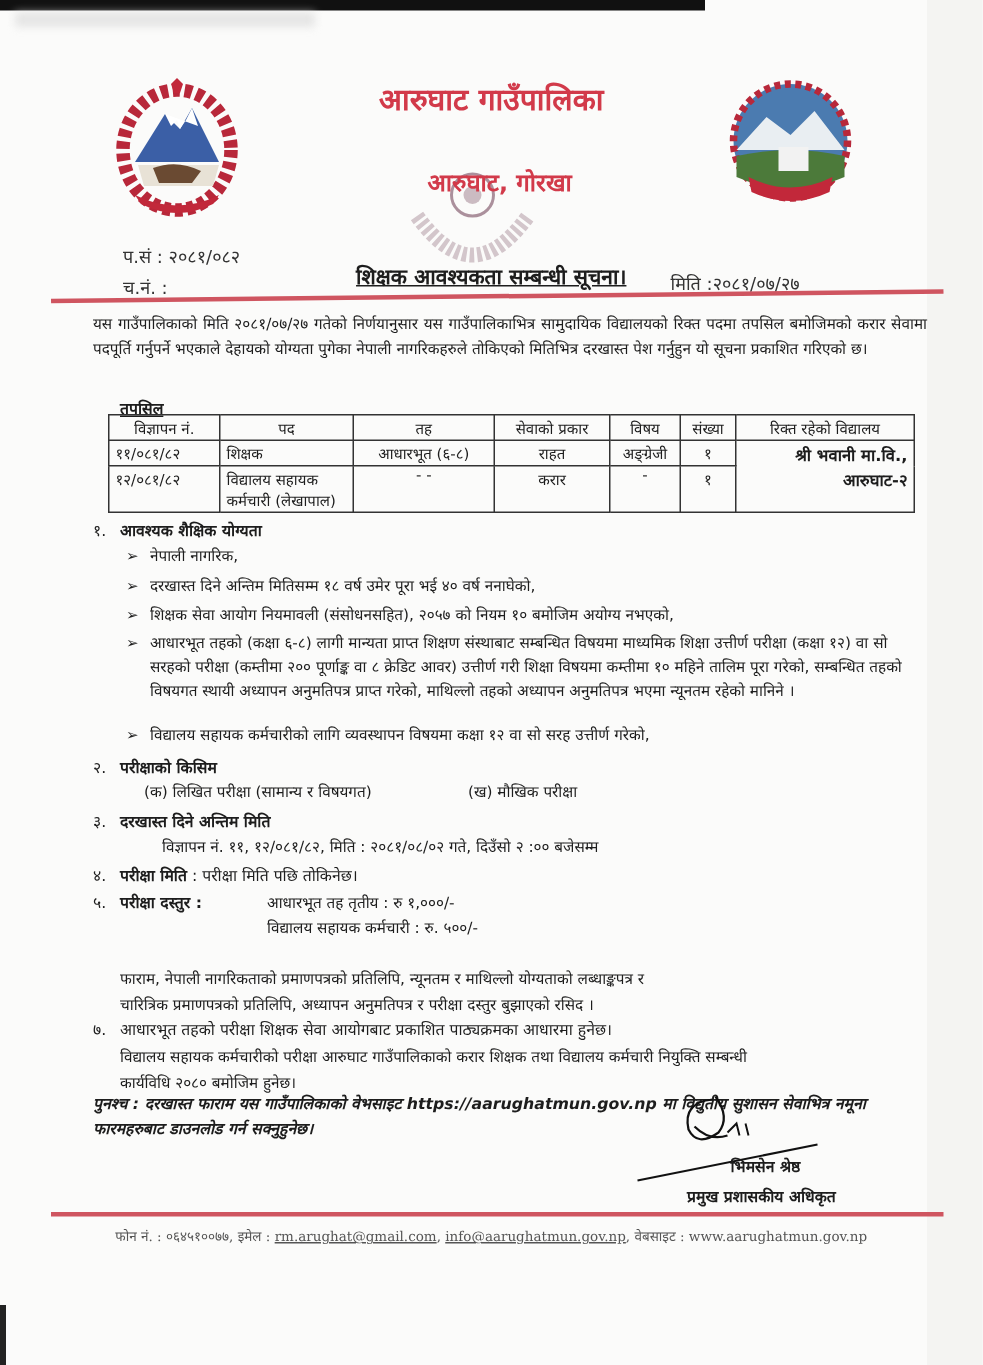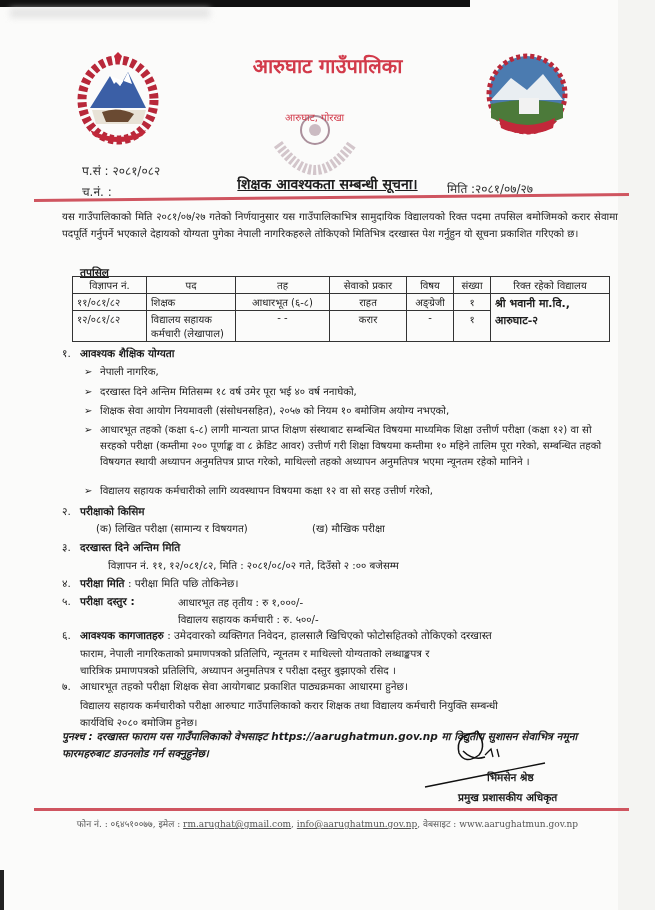--- a/index.html
+++ b/index.html
@@ -15,21 +15,21 @@
   }
   .topbar { position: absolute; left: 0; top: 0; width: 470px; height: 7px; background: #111; }
   .topfade { position: absolute; left: 10px; top: 8px; width: 200px; height: 10px; background: #dcdcdc; filter: blur(3px); opacity: .7; }
   .leftedge { position: absolute; left: 0; top: 870px; width: 4px; height: 40px; background: #222; }
 
   .emblem-left { position: absolute; left: 76px; top: 50px; width: 84px; height: 96px; }
   .emblem-right { position: absolute; left: 485px; top: 44px; width: 84px; height: 96px; }
 
   .org-line1 { position: absolute; left: 0; width: 655px; top: 52px; text-align: center; color: #d23a4a; font-size: 20px; font-weight: bold; }
   .org-line2 { position: absolute; left: 0; width: 655px; top: 78px; text-align: center; color: #d23a4a; font-size: 24px; font-weight: bold; }
-  .org-line3 { position: absolute; left: 285px; top: 110px; color: #d23a4a; font-size: 10px; font-weight: normal; }
+  .org-line3 { position: absolute; left: 285px; top: 110px; color: #d23a4a; font-size: 16px; font-weight: bold; }
 
   .seal { position: absolute; left: 270px; top: 100px; width: 90px; height: 96px; opacity: .55; }
 
   .ref-no { position: absolute; left: 82px; top: 162px; font-size: 12px; color: #333; }
   .ref-ch { position: absolute; left: 82px; top: 183px; font-size: 12px; color: #333; }
   .date { position: absolute; left: 447px; top: 180px; font-size: 12px; color: #333; }
   .hr-red { position: absolute; left: 34px; width: 595px; height: 3px; background: #cf5560; }
   .hr1 { top: 196px; transform: rotate(-0.6deg); }
   .hr2 { top: 808px; }
 
@@ -39,21 +39,21 @@
   .para { position: absolute; left: 62px; top: 208px; width: 556px; font-size: 10.2px; line-height: 17px; text-align: justify; }
 
   .tapsil { position: absolute; left: 80px; top: 265px; font-size: 10.5px; font-weight: bold; text-decoration: underline; }
 
   table.vac { position: absolute; left: 72px; top: 276px; border-collapse: collapse; font-size: 10px; }
   table.vac th, table.vac td { border: 1px solid #333; padding: 1px 4px; height: 14px; }
   table.vac th { font-weight: normal; text-align: center; }
   .c1 { width: 65px; } .c2 { width: 80px; } .c3 { width: 85px; } .c4 { width: 68px; }
   .c5 { width: 38px; } .c6 { width: 28px; } .c7 { width: 110px; }
   .ctr { text-align: center; }
-  .school { text-align: left; font-weight: bold; font-size: 11px; line-height: 17px; vertical-align: top; }
+  .school { text-align: right; font-weight: bold; font-size: 11px; line-height: 17px; vertical-align: top; }
 
   .sec { position: absolute; left: 62px; font-size: 10.5px; }
   .sec .num { display: inline-block; width: 18px; }
   .sec .head { font-weight: bold; }
   .bul { position: absolute; left: 100px; width: 520px; font-size: 10.2px; line-height: 16px; }
   .bul .arr { position: absolute; left: -16px; top: 0; font-size: 10px; }
   .indent { position: absolute; font-size: 10.2px; line-height: 17px; }
 
   .footnote { position: absolute; left: 62px; top: 728px; width: 560px; font-size: 10.5px; font-style: italic; font-weight: bold; line-height: 17px; }
   .sig-name { position: absolute; left: 487px; top: 770px; font-size: 10.5px; font-weight: bold; }
@@ -168,23 +168,20 @@
   <div class="sec" style="top:576px">
     <span class="num">४.</span><span class="head">परीक्षा मिति</span> <span>: परीक्षा मिति पछि तोकिनेछ।</span>
   </div>
 
   <div class="sec" style="top:594px">
     <span class="num">५.</span><span class="head">परीक्षा दस्तुर :</span>
   </div>
   <div class="indent" style="left:178px;top:594px">आधारभूत तह तृतीय  : रु १,०००/-</div>
   <div class="indent" style="left:178px;top:611px">विद्यालय सहायक कर्मचारी : रु. ५००/-</div>
 
-  <div class="sec" style="top:628px">
-    <span class="num">६.</span><span class="head">आवश्यक कागजातहरु</span> <span>: उमेदवारको व्यक्तिगत निवेदन, हालसालै खिचिएको फोटोसहितको तोकिएको दरखास्त</span>
-  </div>
   <div class="indent" style="left:80px;top:645px">फाराम, नेपाली नागरिकताको प्रमाणपत्रको प्रतिलिपि, न्यूनतम र माथिल्लो योग्यताको लब्धाङ्कपत्र र</div>
   <div class="indent" style="left:80px;top:662px">चारित्रिक प्रमाणपत्रको प्रतिलिपि, अध्यापन अनुमतिपत्र र परीक्षा दस्तुर बुझाएको रसिद ।</div>
 
   <div class="sec" style="top:679px">
     <span class="num">७.</span><span>आधारभूत तहको परीक्षा शिक्षक सेवा आयोगबाट प्रकाशित पाठ्यक्रमका आधारमा हुनेछ।</span>
   </div>
   <div class="indent" style="left:80px;top:697px">विद्यालय सहायक कर्मचारीको परीक्षा आरुघाट गाउँपालिकाको करार शिक्षक तथा विद्यालय कर्मचारी नियुक्ति सम्बन्धी</div>
   <div class="indent" style="left:80px;top:714px">कार्यविधि २०८० बमोजिम हुनेछ।</div>
 
   <div class="footnote">

